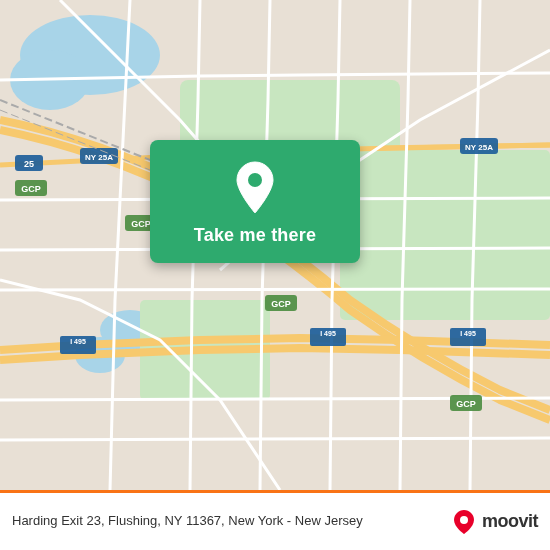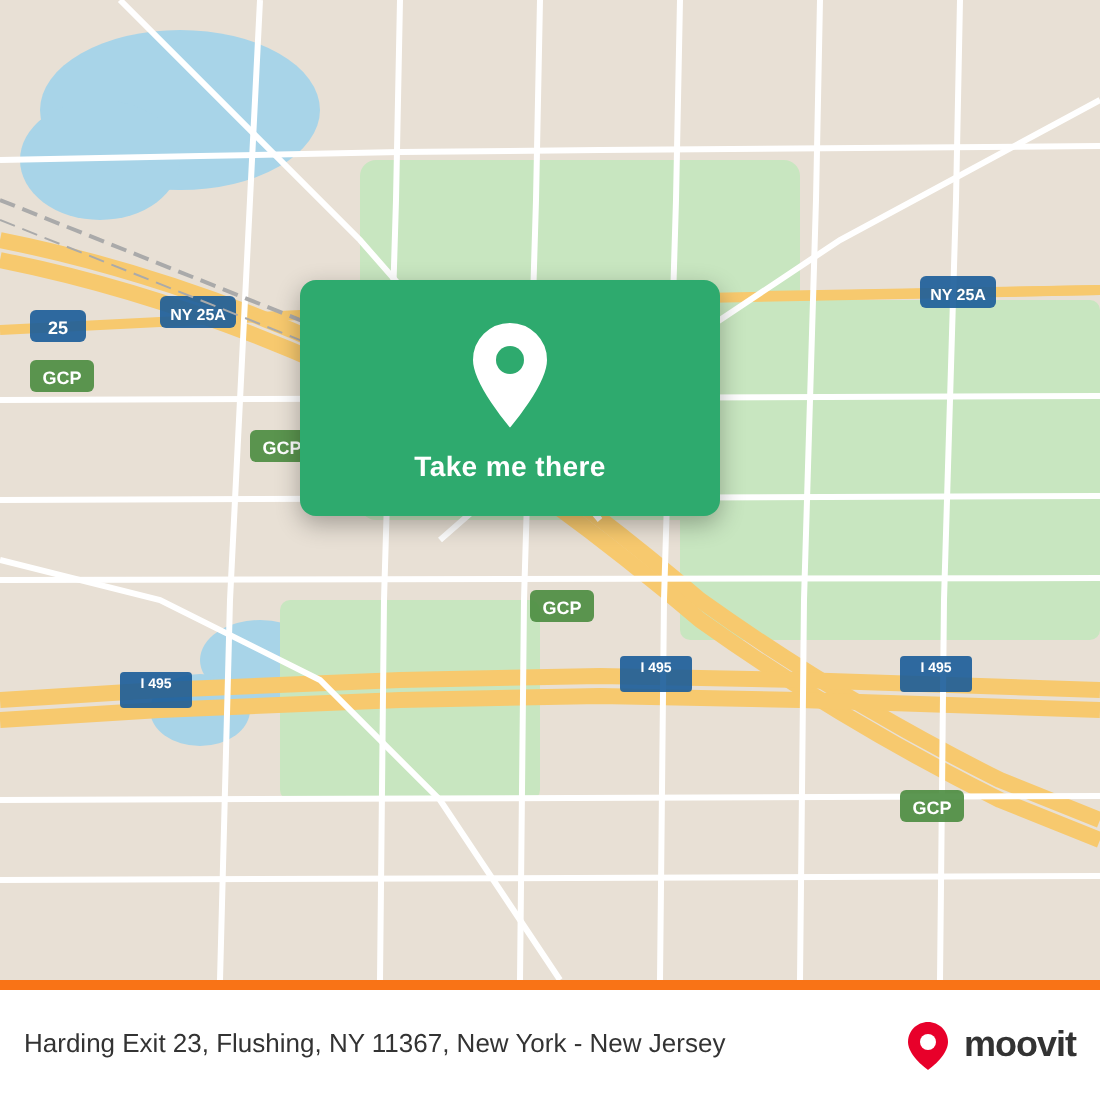--- a/index.html
+++ b/index.html
@@ -45,33 +45,33 @@
     }
 
     .pin-icon {
       width: 44px;
       height: 55px;
       margin-bottom: 10px;
     }
 
     .take-me-there-btn {
       color: white;
-      font-size: 14px;
+      font-size: 18px;
       font-weight: 600;
       letter-spacing: 0.2px;
       text-align: center;
       line-height: 1.2;
     }
 
     
     .bottom-bar {
       width: 550px;
       height: 60px;
       background: white;
-      border-top: 5px solid #f97316;
+      border-top: 3px solid #f97316;
       display: flex;
       align-items: center;
       padding: 0 12px;
       position: relative;
     }
 
     .bottom-text {
       font-size: 13px;
       color: #333;
       flex: 1;

